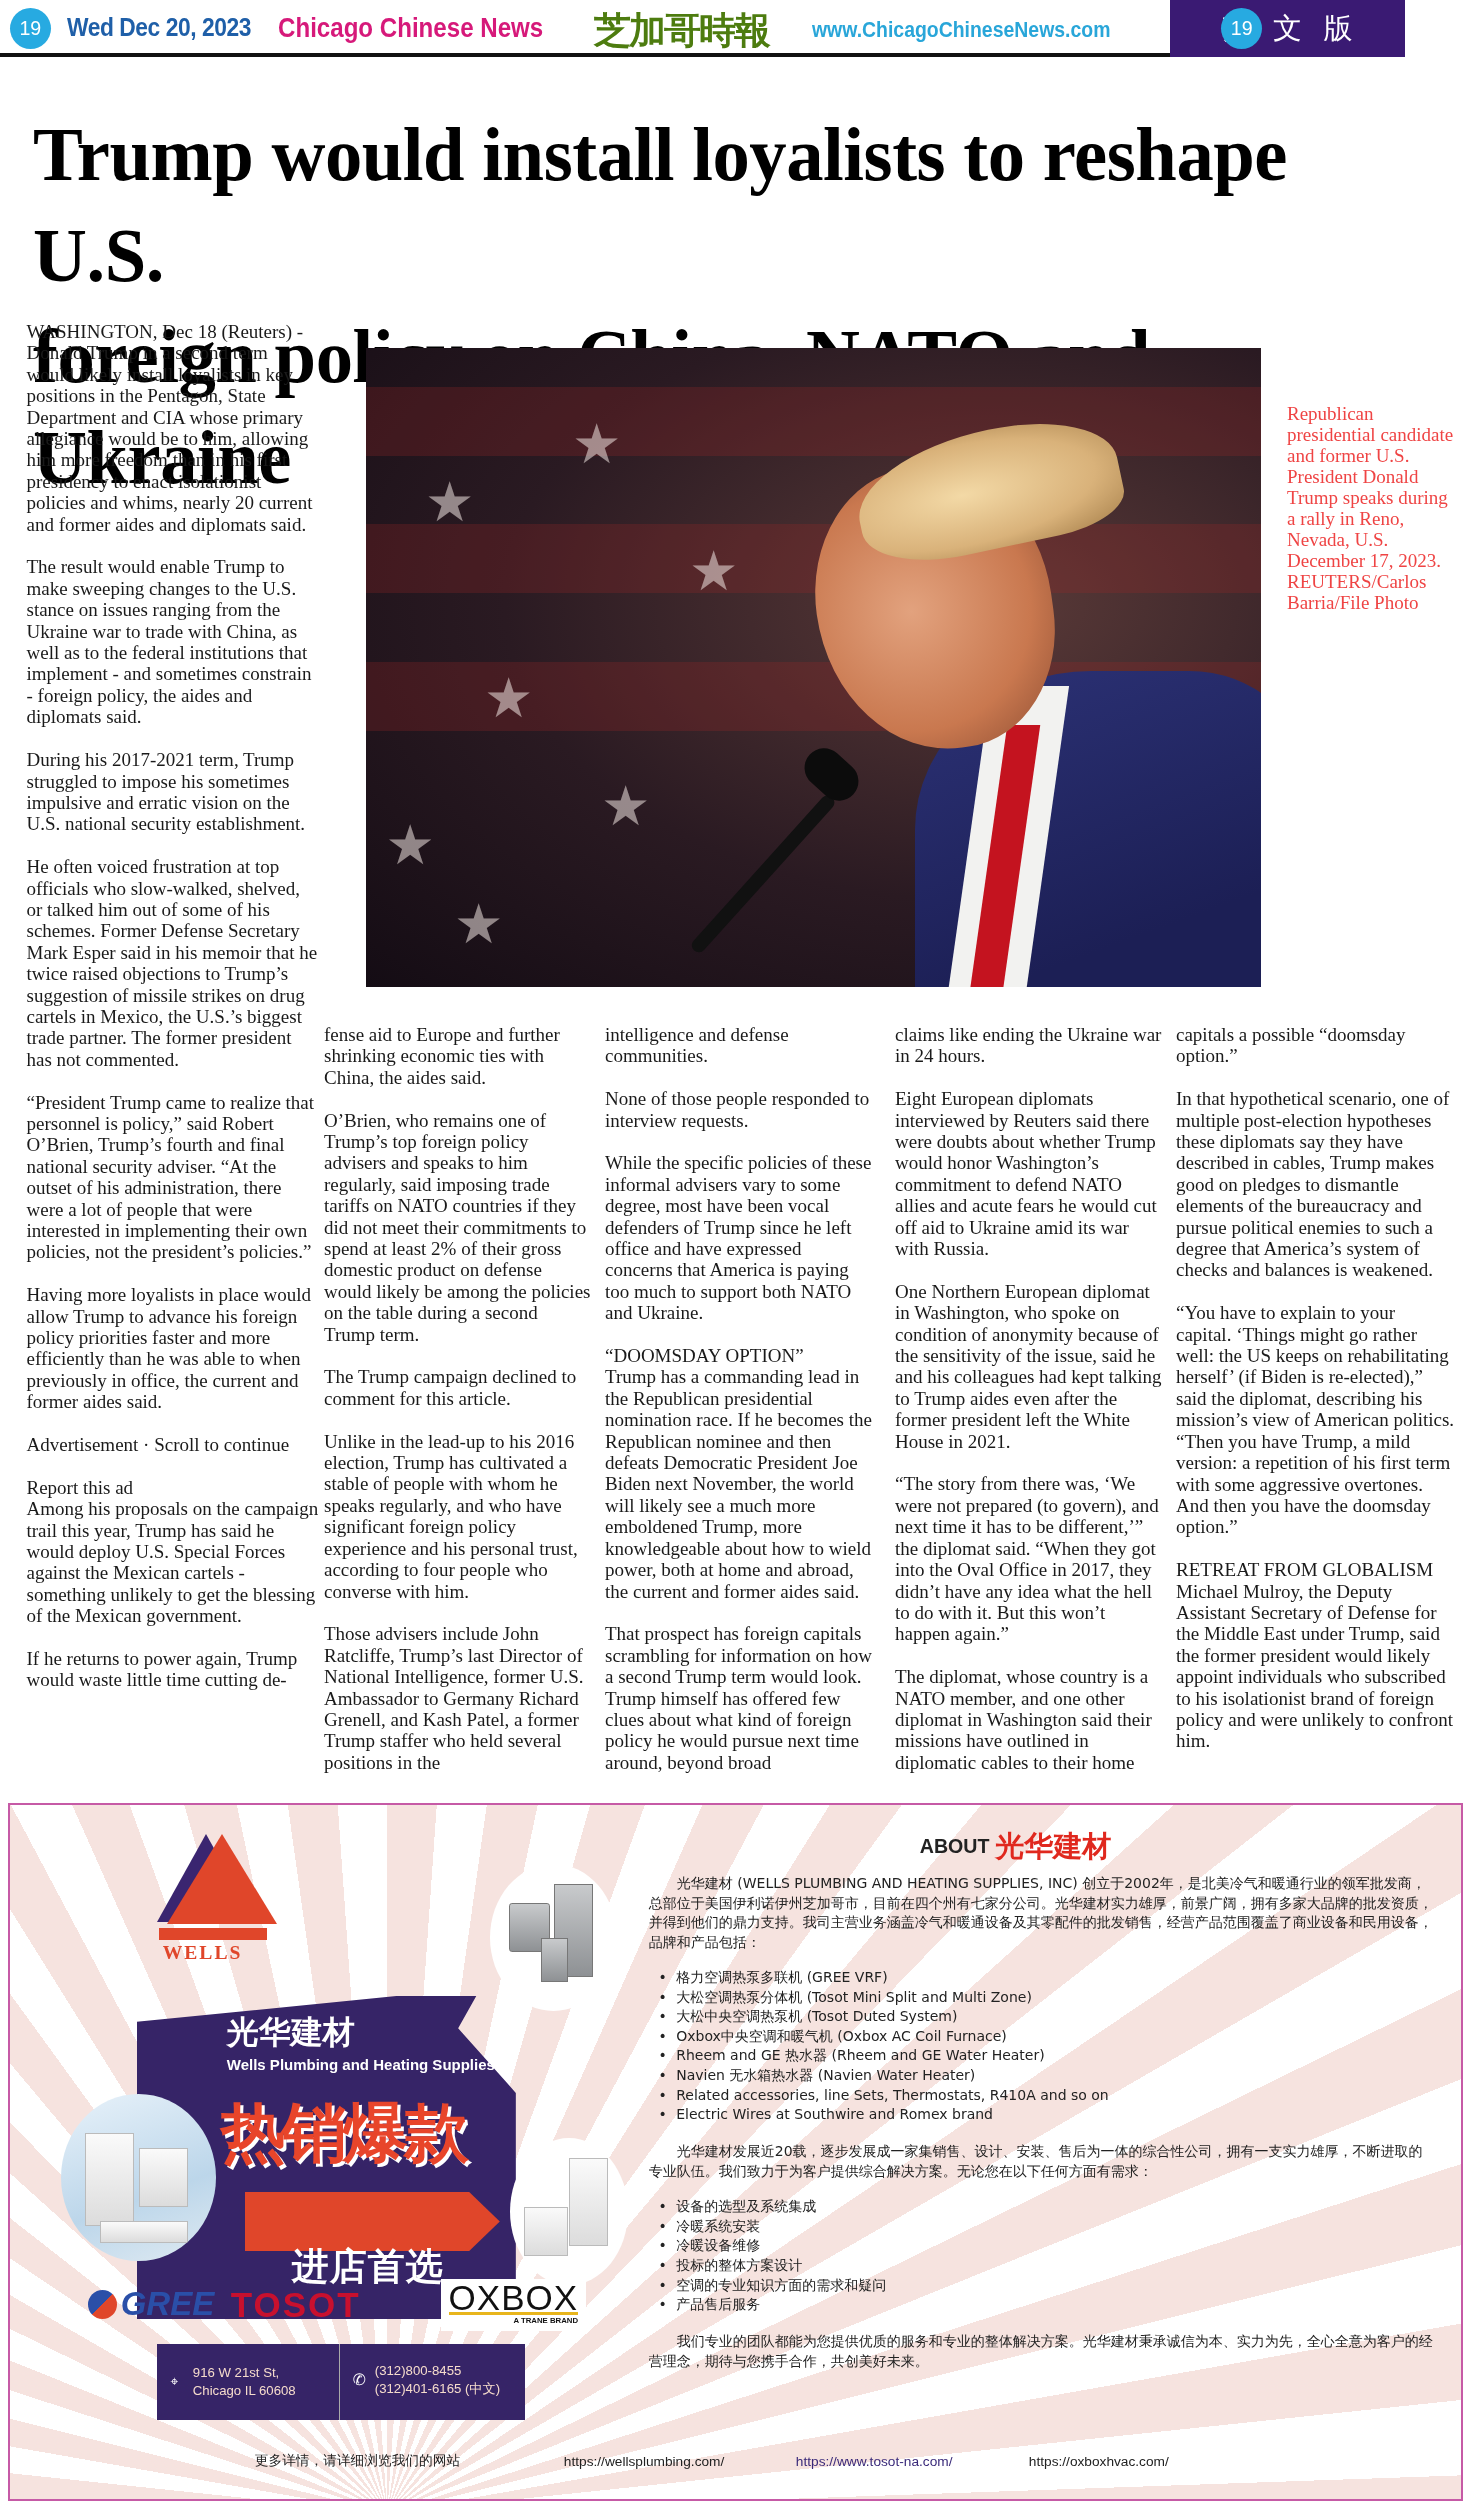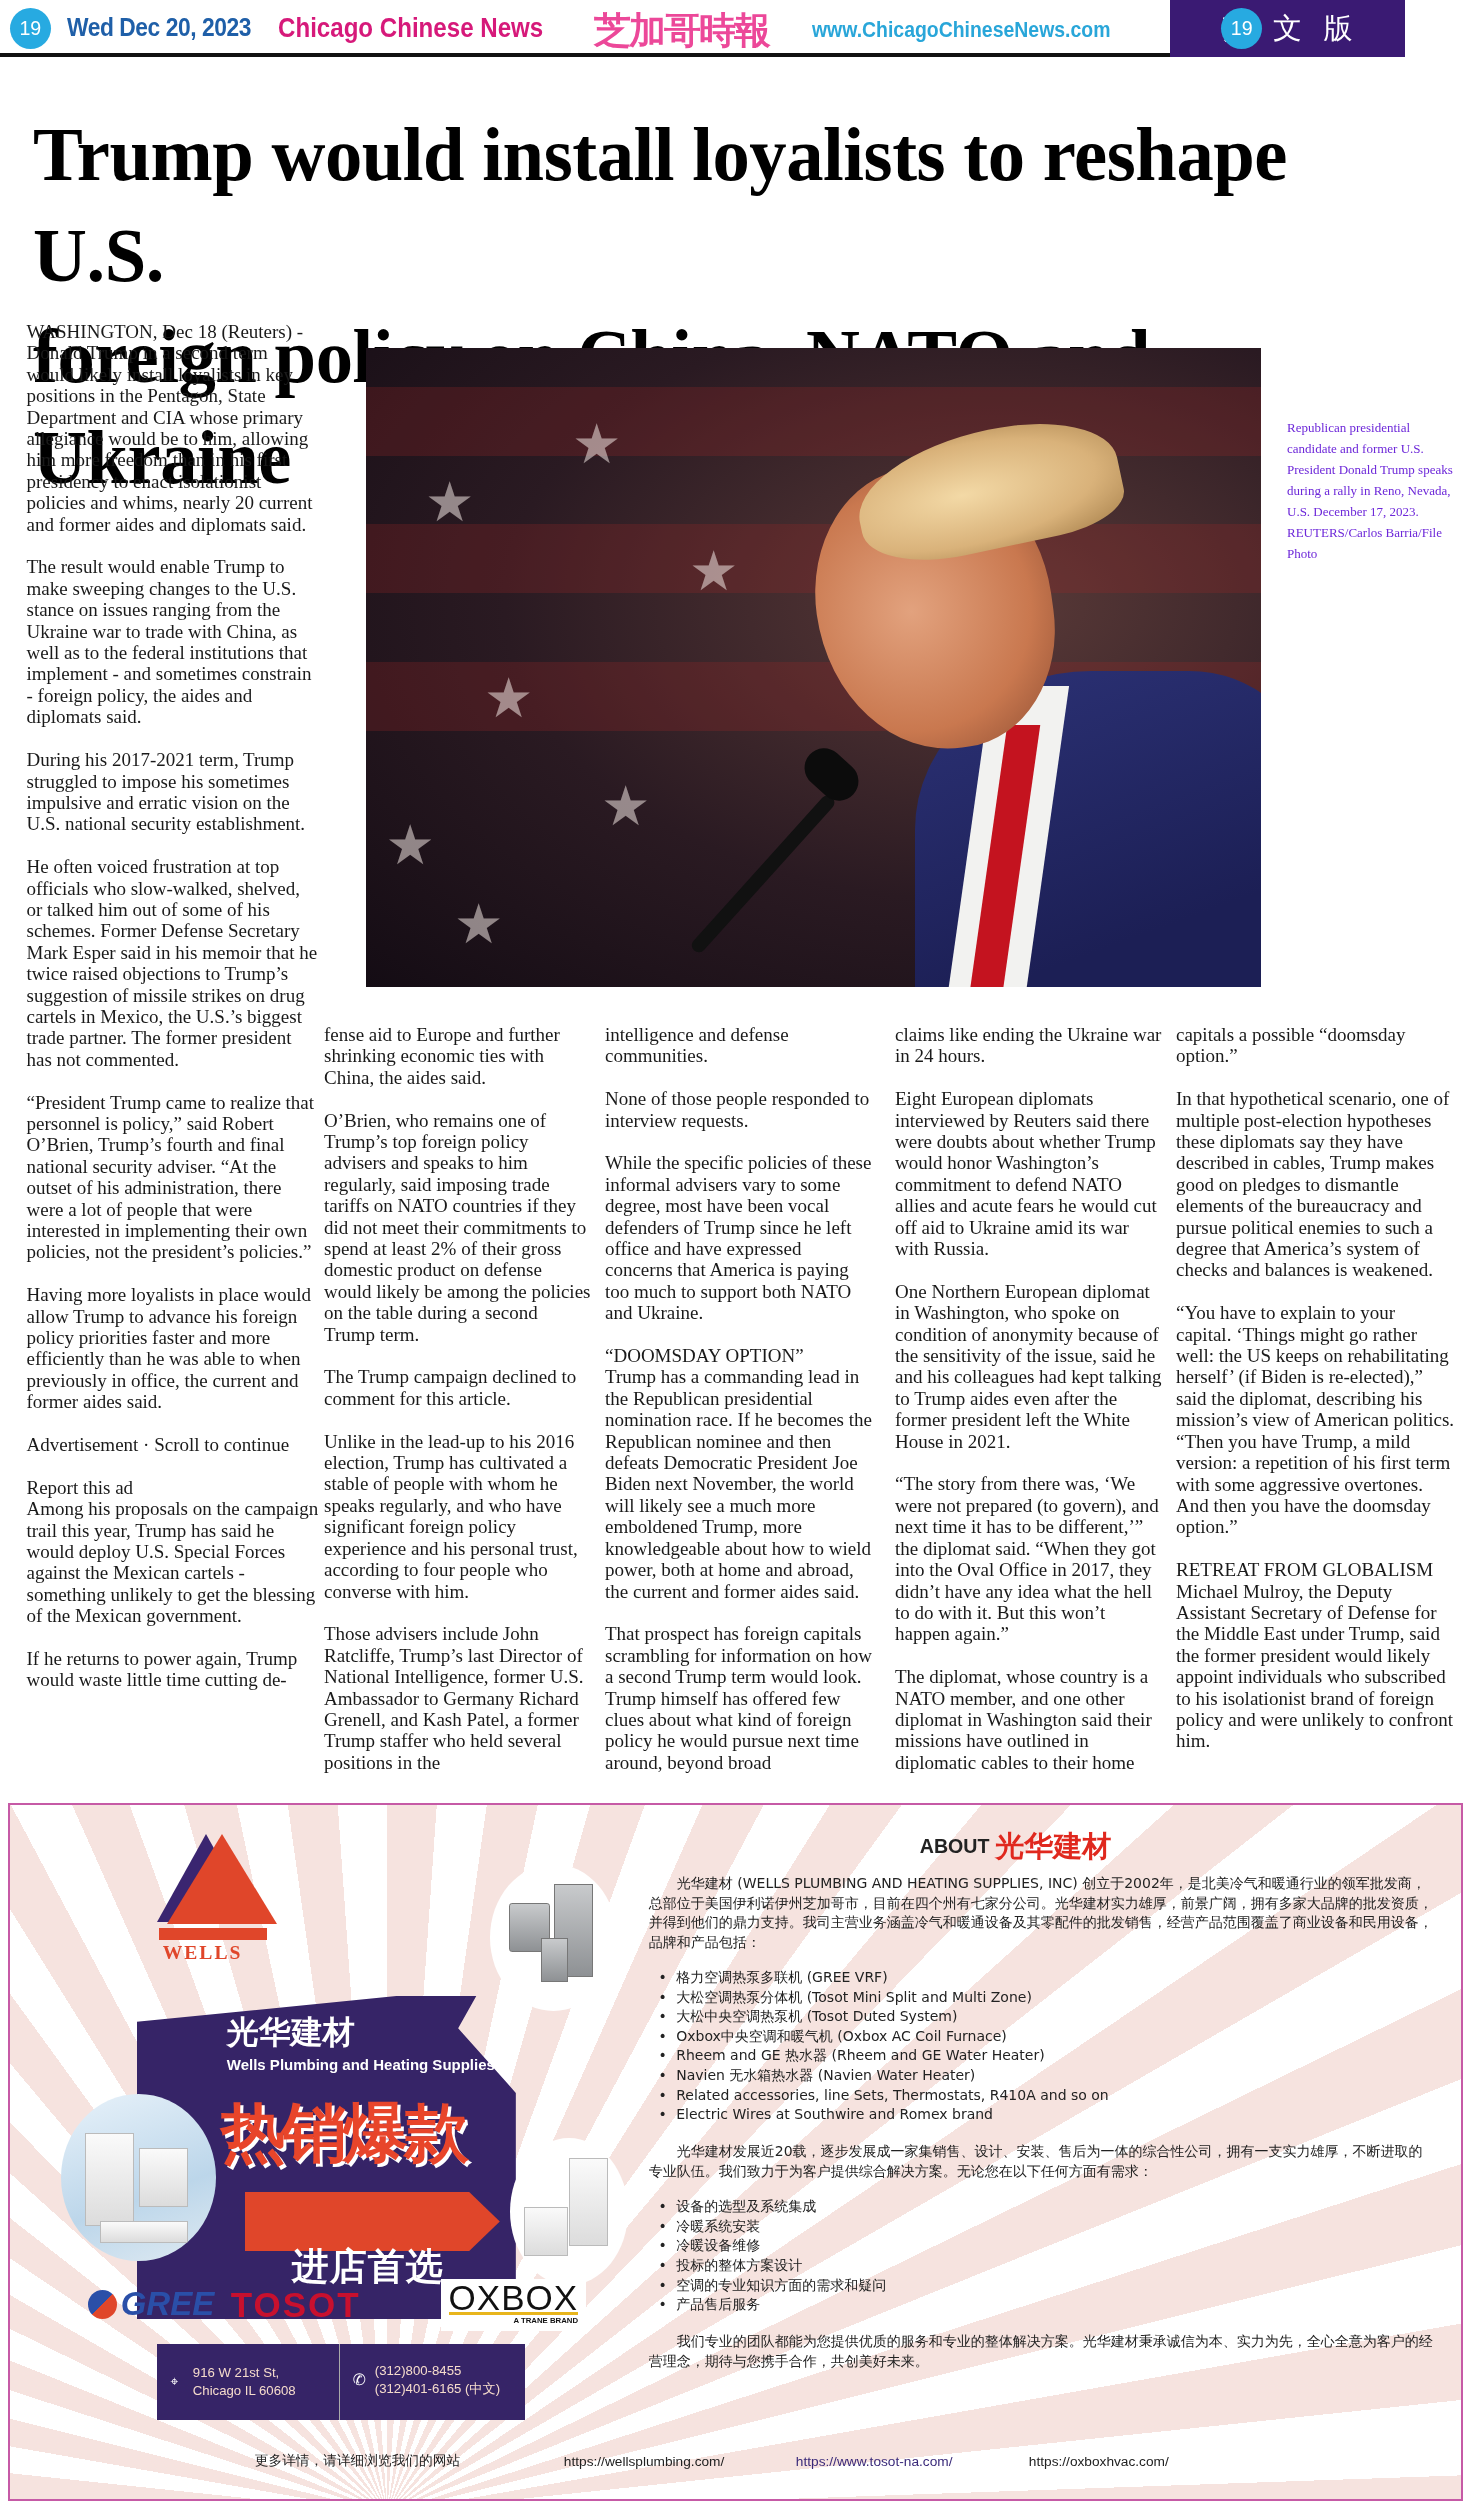--- a/index.html
+++ b/index.html
@@ -6,21 +6,21 @@
   html, body { width: 1470px; height: 2509px; background: #fff; overflow: hidden; }
   body { position: relative; font-family: "Liberation Serif", "DejaVu Serif", serif; color: #111; }
 
   
   .masthead { position: absolute; left: 0; top: 0; width: 1272px; height: 57px; background: #fff; border-bottom: 4.9px solid #111; padding-left: 8px; }
   .page-num { position: absolute; top: 7.8px; width: 41px; height: 41px; border-radius: 50%; background: #27aae1; color: #fff; font-family: "Liberation Sans", sans-serif; font-size: 19.6px; line-height: 41px; text-align: center; }
   .page-num.left { left: 9.8px; }
   .page-num.right { right: 9.8px; }
   .mh-date { position: absolute; left: 67px; top: 11.8px; font-family: "Liberation Sans", sans-serif; font-weight: bold; font-size: 26.5px; color: #1f5fa8; letter-spacing: -0.5px; transform: scaleX(0.86); transform-origin: left; white-space: nowrap; }
   .mh-name { position: absolute; left: 278px; top: 11.8px; font-family: "Liberation Sans", sans-serif; font-weight: bold; font-size: 27.4px; color: #d6197a; transform: scaleX(0.88); transform-origin: left; white-space: nowrap; }
-  .mh-chinese { position: absolute; left: 594px; top: 5.9px; font-family: "DejaVu Sans", sans-serif; font-weight: bold; font-size: 37px; color: #ec4899; letter-spacing: -2px; white-space: nowrap; }
+  .mh-chinese { position: absolute; left: 594px; top: 5.9px; font-family: "DejaVu Sans", sans-serif; font-weight: bold; font-size: 37px; color: #4d7c0f; letter-spacing: -2px; white-space: nowrap; }
   .mh-url { position: absolute; left: 812px; top: 16.7px; font-family: "Liberation Sans", sans-serif; font-weight: bold; font-size: 21.6px; color: #29a6d9; transform: scaleX(0.9); transform-origin: left; white-space: nowrap; }
   .mh-edition { position: absolute; left: 1170px; top: 0; width: 235px; height: 57px; background: #3a1a73; color: #fff; font-family: "DejaVu Sans", sans-serif; font-size: 29px; text-align: center; line-height: 57px; letter-spacing: 21.6px; padding-left: 21.6px; }
 
   
   .headline { position: absolute; left: 33px; top: 104px; width: 1421px; font-family: "Liberation Serif", serif; font-size: 77px; line-height: 101px; color: #000; transform: scaleX(0.97); transform-origin: left; letter-spacing: -0.5px; }
 
   
   .col { position: absolute; font-size: 19px; line-height: 21.4px; color: #1a1a1a; }
   .col p { margin-bottom: 21.4px; }
   .col p.tight { margin-bottom: 0; }
@@ -36,21 +36,21 @@
   .photo .flag-stripe { position: absolute; left: 0; width: 100%; height: 69px; background: rgba(160,40,40,0.25); }
   .photo .star { position: absolute; color: rgba(240,230,225,0.55); font-size: 55px; line-height: 1; }
   .photo .head { position: absolute; left: 451px; top: 118px; width: 235px; height: 284px; border-radius: 48% 52% 45% 55%; background: radial-gradient(ellipse at 40% 50%, #e2a27e 0%, #c9784f 60%, #8a4a30 100%); transform: rotate(-8deg); }
   .photo .hair { position: absolute; left: 490px; top: 83px; width: 265px; height: 118px; border-radius: 60% 50% 30% 40%; background: radial-gradient(ellipse at 40% 50%, #f3d9a6 0%, #d9b27a 60%, #a67f4a 100%); transform: rotate(-12deg); }
   .photo .suit { position: absolute; left: 549px; top: 323px; width: 392px; height: 353px; border-radius: 45% 30% 0 0; background: linear-gradient(160deg, #2c3276 0%, #1c1f55 70%); }
   .photo .shirt { position: absolute; left: 603px; top: 338px; width: 78px; height: 314px; background: #f2f2f0; transform: skewX(-8deg); }
   .photo .tie { position: absolute; left: 622px; top: 377px; width: 33px; height: 274px; background: #c4131f; transform: skewX(-8deg); }
   .photo .mic { position: absolute; left: 294px; top: 519px; width: 206px; height: 13.7px; background: #111; transform: rotate(-48deg); border-radius: 6.9px; }
   .photo .mic-head { position: absolute; left: 446px; top: 397px; width: 39px; height: 59px; background: #0c0c0c; border-radius: 19.6px; transform: rotate(-48deg); }
 
-  .caption { position: absolute; left: 1287px; top: 417px; width: 167px; font-size: 13px; line-height: 21px; color: #6d28d9; }
+  .caption { position: absolute; left: 1287px; top: 403px; width: 167px; font-size: 19px; line-height: 21px; color: #ef4444; }
 
   
   .ad { position: absolute; left: 7.8px; top: 1803px; width: 1455px; height: 698px; border: 2px solid #c65aa6; overflow: hidden;
     background: repeating-conic-gradient(from 0deg at 26% 102%, #f6e3df 0deg 4deg, #ffffff 4deg 8deg); }
   .wells-logo { position: absolute; left: 147px; top: 29px; width: 118px; height: 127px; }
   .wells-logo .tri-back { position: absolute; left: 0; top: 0; width: 0; height: 0; border-left: 49px solid transparent; border-right: 49px solid transparent; border-bottom: 88px solid #3a2570; }
   .wells-logo .tri-front { position: absolute; left: 9.8px; top: 0; width: 0; height: 0; border-left: 55px solid transparent; border-right: 55px solid transparent; border-bottom: 90px solid #e0462a; }
   .wells-logo .bar { position: absolute; left: 2px; top: 94px; width: 108px; height: 11.8px; background: #e0462a; }
   .wells-logo .name { position: absolute; left: 5.9px; top: 108px; font-family: "Liberation Serif", serif; font-weight: bold; font-size: 19.6px; color: #e0462a; letter-spacing: 2px; }
 

